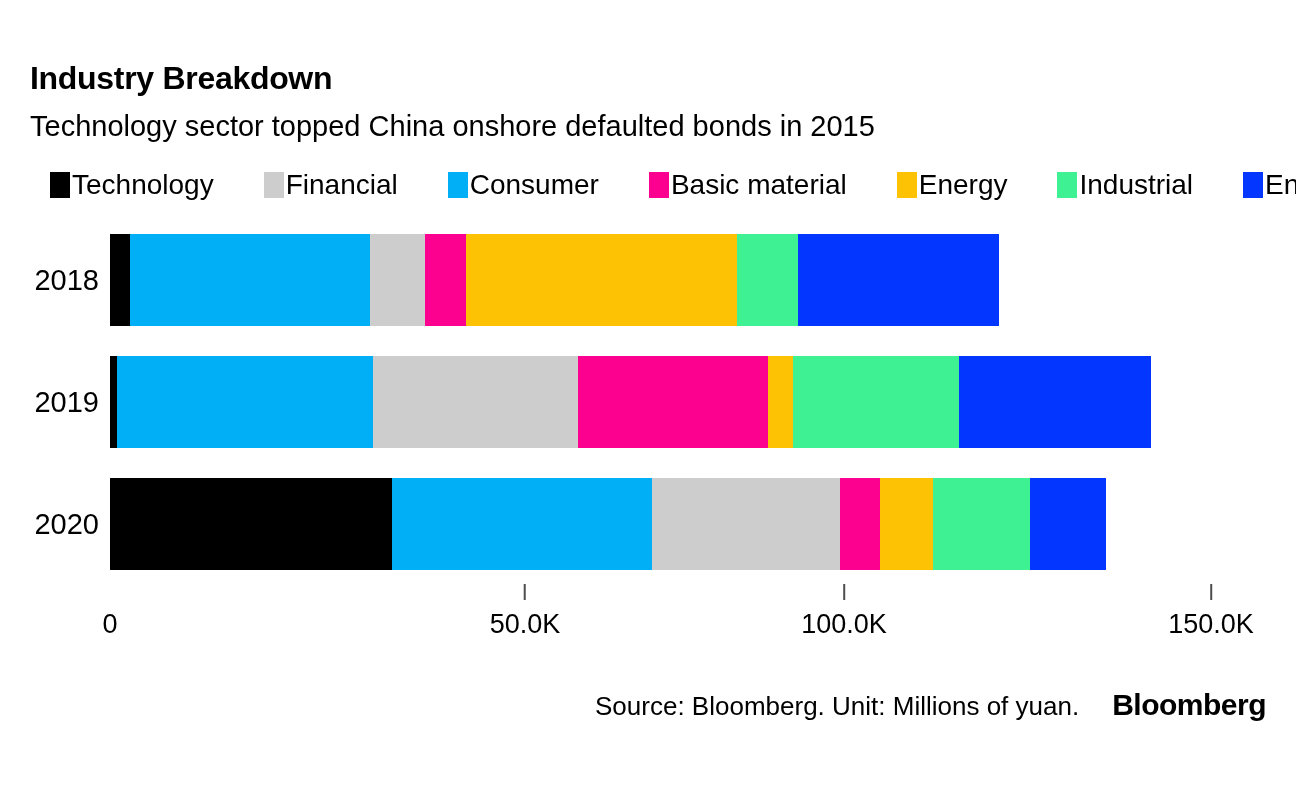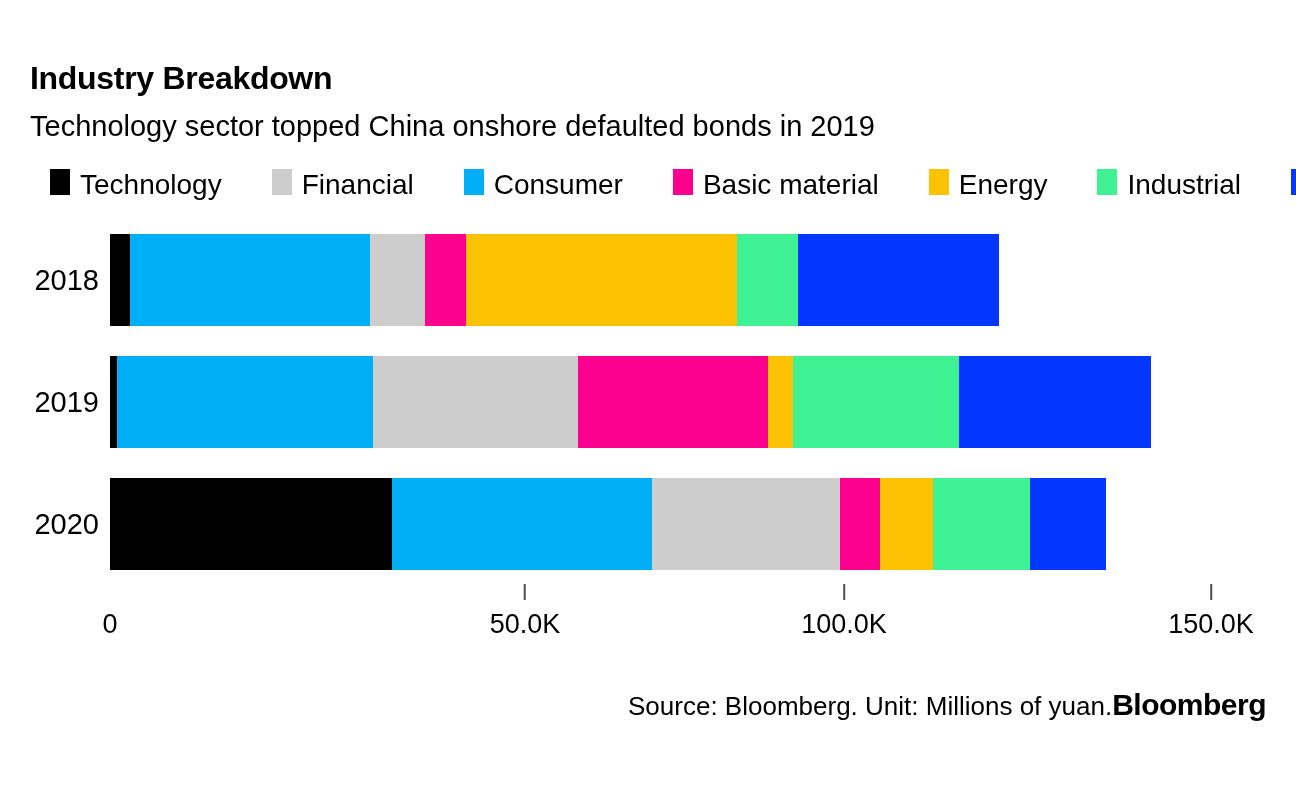--- a/index.html
+++ b/index.html
@@ -4,43 +4,43 @@
 <style>
   html,body{margin:0;padding:0;}
   body{
     width:1296px;height:800px;background:#ffffff;color:#000000;
     font-family:"Liberation Sans",sans-serif;overflow:hidden;
   }
   .page{padding:0 30px;box-sizing:border-box;height:100%;}
   .title{font-size:32px;font-weight:bold;margin:0;padding-top:60px;letter-spacing:-0.3px;}
   .subtitle{font-size:29px;font-weight:400;margin:13px 0 0 0;}
   .legend{display:flex;align-items:center;gap:30px;margin-top:26px;font-size:28px;}
-  .legend-item{display:flex;align-items:flex-start;gap:10px;white-space:nowrap;padding-left:20px;}
+  .legend-item{display:flex;align-items:center;gap:2px;white-space:nowrap;padding-left:20px;}
   .swatch{width:20px;height:26px;display:inline-block;flex:0 0 auto;}
   .chart{margin-top:33px;}
   .bar-row{display:flex;height:92px;margin-bottom:30px;}
   .bar-row:last-child{margin-bottom:0;}
   .year-label{width:80px;flex:0 0 auto;font-size:29px;display:flex;align-items:center;
     justify-content:flex-end;padding-right:11px;box-sizing:border-box;}
   .track{width:1101px;flex:0 0 auto;display:flex;height:100%;}
   .seg{height:100%;}
   .axis{position:relative;margin-left:80px;width:1101px;height:60px;margin-top:14px;font-size:27px;}
   .tick{position:absolute;top:0;transform:translateX(-50%);display:flex;flex-direction:column;align-items:center;}
   .tick-mark{width:2px;height:16px;background:#4d4d4d;margin-bottom:9px;}
   .tick-label{white-space:nowrap;}
   .footer{display:flex;justify-content:flex-end;align-items:flex-end;margin-top:44px;}
   .source{font-size:26px;}
-  .logo{font-size:30px;font-weight:bold;letter-spacing:-0.5px;}
+  .logo{font-size:30px;font-weight:bold;letter-spacing:-0.5px;margin-left:33px;}
 </style>
 </head>
 <body>
 
 <div class="page">
   <h1 class="title">Industry Breakdown</h1>
-  <h2 class="subtitle">Technology sector topped China onshore defaulted bonds in 2019</h2>
+  <h2 class="subtitle">Technology sector topped China onshore defaulted bonds in 2015</h2>
 
   <div class="legend" id="legend">
       <div class="legend-item">
         <span class="swatch" style="background: rgb(0, 0, 0);"></span>
         <span>Technology</span>
       </div>
       <div class="legend-item">
         <span class="swatch" style="background: rgb(205, 205, 205);"></span>
         <span>Financial</span>
       </div>

